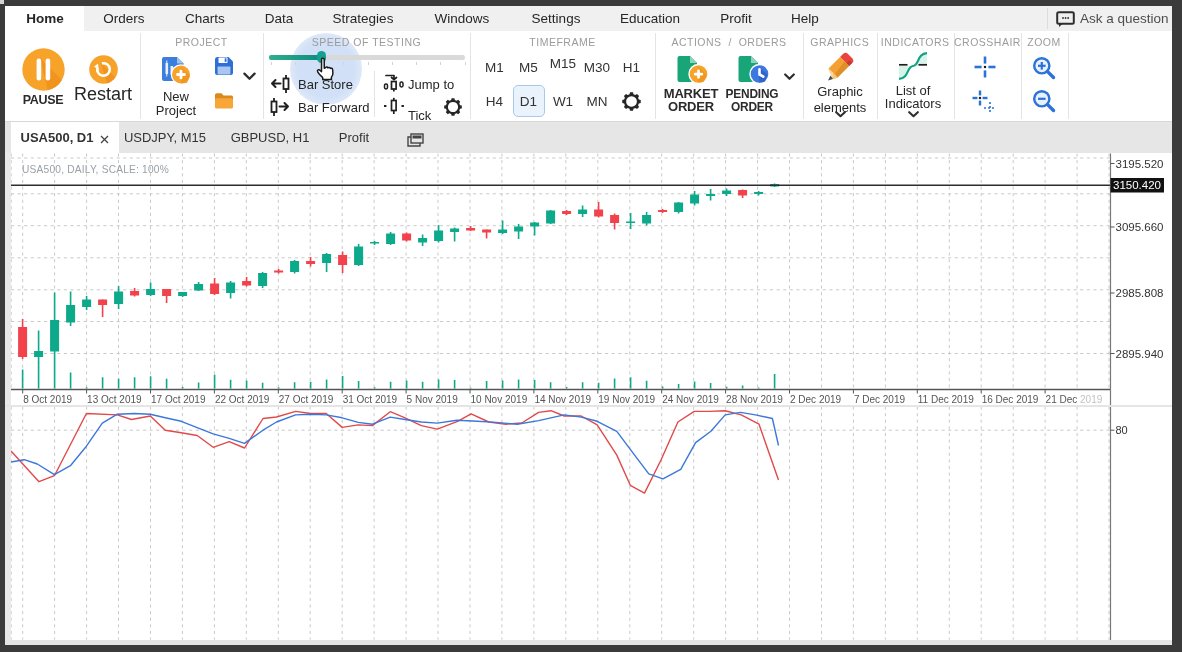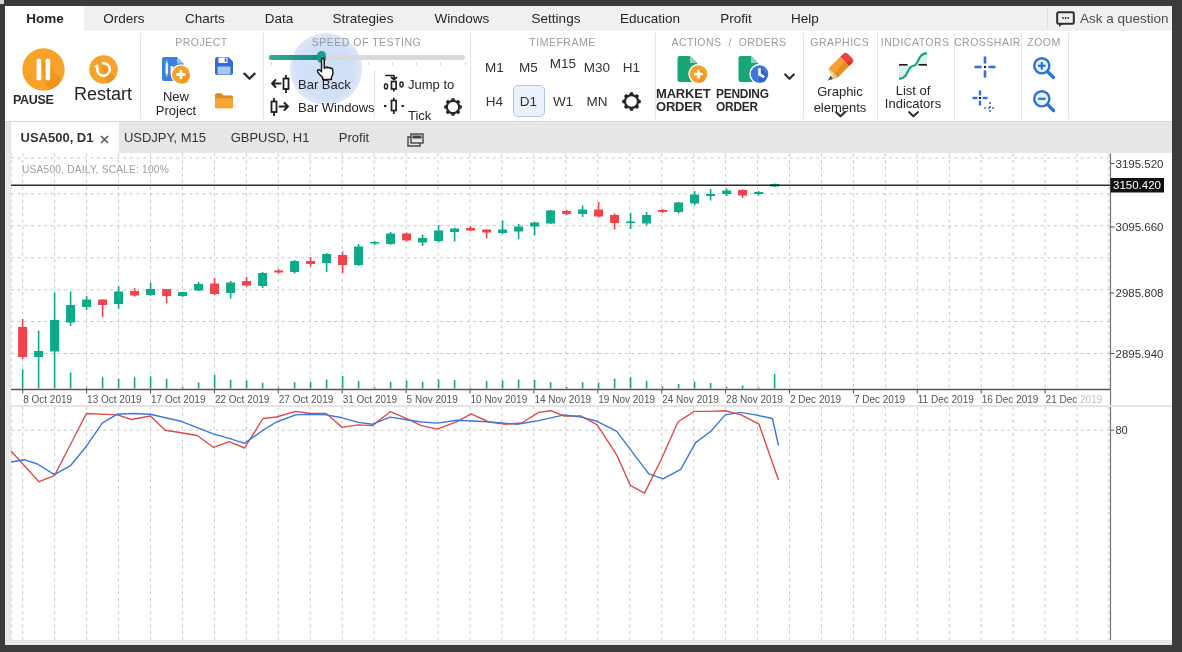--- a/index.html
+++ b/index.html
@@ -2,21 +2,21 @@
 <html><head><meta charset="utf-8">
 <style>
 html,body{margin:0;padding:0;width:1182px;height:652px;overflow:hidden;
  font-family:"Liberation Sans",sans-serif;background:#3b3b3b;}
 *{box-sizing:border-box}
 #win{position:absolute;left:5px;top:6px;width:1167px;height:639px;background:#fff;}
 .abs{position:absolute}
 .mi{position:absolute;top:0;height:25px;line-height:25px;font-size:13.5px;color:#262626;text-align:center;}
 .slabel{position:absolute;top:3px;font-size:10.5px;color:#9b9b9b;letter-spacing:0.5px;text-align:center;white-space:nowrap;}
 .btxt{position:absolute;font-size:13px;color:#262626;text-align:center;line-height:13px;white-space:nowrap;}
-.bbold{position:absolute;font-size:12.5px;font-weight:bold;color:#2b2b2b;line-height:12px;white-space:nowrap;}
+.bbold{position:absolute;font-size:12.5px;font-weight:bold;color:#2b2b2b;text-align:center;line-height:12px;white-space:nowrap;}
 .tf{position:absolute;font-size:13.5px;color:#333;width:34px;text-align:center;line-height:14px;}
 .tab{position:absolute;top:0;height:31px;line-height:31px;font-size:13px;color:#333;text-align:center;}
 svg{position:absolute;left:0;top:0}
 svg text{font-family:"Liberation Sans",sans-serif}
 </style></head>
 <body>
 <div id="win"></div>
 <div class="abs" style="left:0;top:0;width:4px;height:4px;background:#d6d6d6"></div>
 <svg id="chart" style="position:absolute;left:0;top:0;z-index:1" width="1182" height="652" viewBox="0 0 1182 652">
 <path d="M11.2 153.5 V 388.0 M11.2 406.5 V 639.6 M22.7 153.5 V 388.0 M22.7 406.5 V 639.6 M54.6 153.5 V 388.0 M54.6 406.5 V 639.6 M86.6 153.5 V 388.0 M86.6 406.5 V 639.6 M118.5 153.5 V 388.0 M118.5 406.5 V 639.6 M150.5 153.5 V 388.0 M150.5 406.5 V 639.6 M182.4 153.5 V 388.0 M182.4 406.5 V 639.6 M214.4 153.5 V 388.0 M214.4 406.5 V 639.6 M246.3 153.5 V 388.0 M246.3 406.5 V 639.6 M278.3 153.5 V 388.0 M278.3 406.5 V 639.6 M310.2 153.5 V 388.0 M310.2 406.5 V 639.6 M342.2 153.5 V 388.0 M342.2 406.5 V 639.6 M374.1 153.5 V 388.0 M374.1 406.5 V 639.6 M406.1 153.5 V 388.0 M406.1 406.5 V 639.6 M438.0 153.5 V 388.0 M438.0 406.5 V 639.6 M470.0 153.5 V 388.0 M470.0 406.5 V 639.6 M501.9 153.5 V 388.0 M501.9 406.5 V 639.6 M533.9 153.5 V 388.0 M533.9 406.5 V 639.6 M565.8 153.5 V 388.0 M565.8 406.5 V 639.6 M597.8 153.5 V 388.0 M597.8 406.5 V 639.6 M629.8 153.5 V 388.0 M629.8 406.5 V 639.6 M661.7 153.5 V 388.0 M661.7 406.5 V 639.6 M693.7 153.5 V 388.0 M693.7 406.5 V 639.6 M725.6 153.5 V 388.0 M725.6 406.5 V 639.6 M757.6 153.5 V 388.0 M757.6 406.5 V 639.6 M789.5 153.5 V 388.0 M789.5 406.5 V 639.6 M821.5 153.5 V 388.0 M821.5 406.5 V 639.6 M853.4 153.5 V 388.0 M853.4 406.5 V 639.6 M885.4 153.5 V 388.0 M885.4 406.5 V 639.6 M917.3 153.5 V 388.0 M917.3 406.5 V 639.6 M949.3 153.5 V 388.0 M949.3 406.5 V 639.6 M981.2 153.5 V 388.0 M981.2 406.5 V 639.6 M1013.2 153.5 V 388.0 M1013.2 406.5 V 639.6 M1045.1 153.5 V 388.0 M1045.1 406.5 V 639.6 M1077.1 153.5 V 388.0 M1077.1 406.5 V 639.6 M1109.0 153.5 V 388.0 M1109.0 406.5 V 639.6 M11.0 158 H 1110.5 M11.0 193.8 H 1110.5 M11.0 225.7 H 1110.5 M11.0 257.8 H 1110.5 M11.0 289.8 H 1110.5 M11.0 321.5 H 1110.5 M11.0 353.5 H 1110.5 M11.0 430.2 H 1110.5" stroke="#c9c9c9" stroke-width="1" fill="none" stroke-dasharray="3.1 3.5"></path>
@@ -216,28 +216,28 @@
 <div class="abs" style="left:316.6px;top:51px;width:9.4px;height:11.6px;border-radius:4.7px;background:#14a08e;z-index:5"></div>
 <svg class="abs" style="left:312px;top:57px;z-index:6" width="24" height="25" viewBox="0 0 24 25">
 <path d="M9.6 2.2 C9.6 0.8 12.2 0.8 12.2 2.4 L12.3 11.2 L13.4 10.9 C13.6 9.7 15.6 9.7 15.9 10.9 C16.5 10.1 18.1 10.3 18.4 11.4 C19.2 10.9 20.5 11.3 20.6 12.5 L20.9 15.7 C21.1 17.9 20.3 19.2 19.4 20.2 L19.4 22.6 L10.8 22.6 L10.6 20.4 C7.8 17.9 6.0 16.0 5.5 14.2 C5.2 13.0 6.5 12.3 7.6 13.0 L9.5 14.6 Z" fill="#fff" stroke="#1a1a1a" stroke-width="1.5" stroke-linejoin="round"></path>
 </svg>
 <svg class="abs" style="left:270px;top:74px;z-index:4" width="24" height="20" viewBox="0 0 24 20">
     <path d="M10.5 9.5 L2 9.5 M2 9.5 L5.5 6 M2 9.5 L5.5 13" stroke="#1f1f1f" stroke-width="2" fill="none" stroke-linecap="round" stroke-linejoin="round"></path>
     <rect x="13.5" y="4.5" width="5" height="10.5" fill="none" stroke="#1f1f1f" stroke-width="1.8"></rect>
     <line x1="16" y1="1" x2="16" y2="4.5" stroke="#1f1f1f" stroke-width="1.8"></line>
     <line x1="16" y1="15" x2="16" y2="19" stroke="#1f1f1f" stroke-width="1.8"></line>
   </svg>
-<div class="btxt" style="left:298px;top:78px;width:80px;text-align:left;z-index:4">Bar Back</div>
+<div class="btxt" style="left:298px;top:78px;width:80px;text-align:left;z-index:4">Bar Store</div>
 <svg class="abs" style="left:268px;top:97px;z-index:4" width="24" height="20" viewBox="0 0 24 20">
     <rect x="3.5" y="4.5" width="5" height="10.5" fill="none" stroke="#1f1f1f" stroke-width="1.8"></rect>
     <line x1="6" y1="1" x2="6" y2="4.5" stroke="#1f1f1f" stroke-width="1.8"></line>
     <line x1="6" y1="15" x2="6" y2="19" stroke="#1f1f1f" stroke-width="1.8"></line>
     <path d="M11.5 9.5 L20 9.5 M20 9.5 L16.5 6 M20 9.5 L16.5 13" stroke="#1f1f1f" stroke-width="2" fill="none" stroke-linecap="round" stroke-linejoin="round"></path>
   </svg>
-<div class="btxt" style="left:298px;top:101px;width:100px;text-align:left;z-index:4">Bar Windows</div>
+<div class="btxt" style="left:298px;top:101px;width:100px;text-align:left;z-index:4">Bar Forward</div>
 <svg class="abs" style="left:382px;top:73px;z-index:4" width="24" height="20" viewBox="0 0 24 20">
     <path d="M4 2.5 L12 2.5 M12 2.5 L12 6.5 M12 6.5 L9.5 4.5 M12 6.5 L14.5 4.5" stroke="#1f1f1f" stroke-width="1.7" fill="none" stroke-linecap="round" stroke-linejoin="round"></path>
     <rect x="9.5" y="8.5" width="4.6" height="7.5" fill="none" stroke="#1f1f1f" stroke-width="1.7"></rect>
     <line x1="11.8" y1="16" x2="11.8" y2="18.5" stroke="#1f1f1f" stroke-width="1.7"></line>
     <rect x="2.5" y="11" width="3" height="5" rx="1.4" fill="none" stroke="#1f1f1f" stroke-width="1.5"></rect>
     <rect x="18" y="9" width="3" height="5" rx="1.4" fill="none" stroke="#1f1f1f" stroke-width="1.5"></rect>
   </svg>
 <div class="btxt" style="left:408px;top:78px;width:80px;text-align:left;z-index:4">Jump to</div>
 <svg class="abs" style="left:382px;top:97px;z-index:4" width="24" height="20" viewBox="0 0 24 20">
     <rect x="9.5" y="3.5" width="4.6" height="10" fill="none" stroke="#1f1f1f" stroke-width="1.7"></rect>

